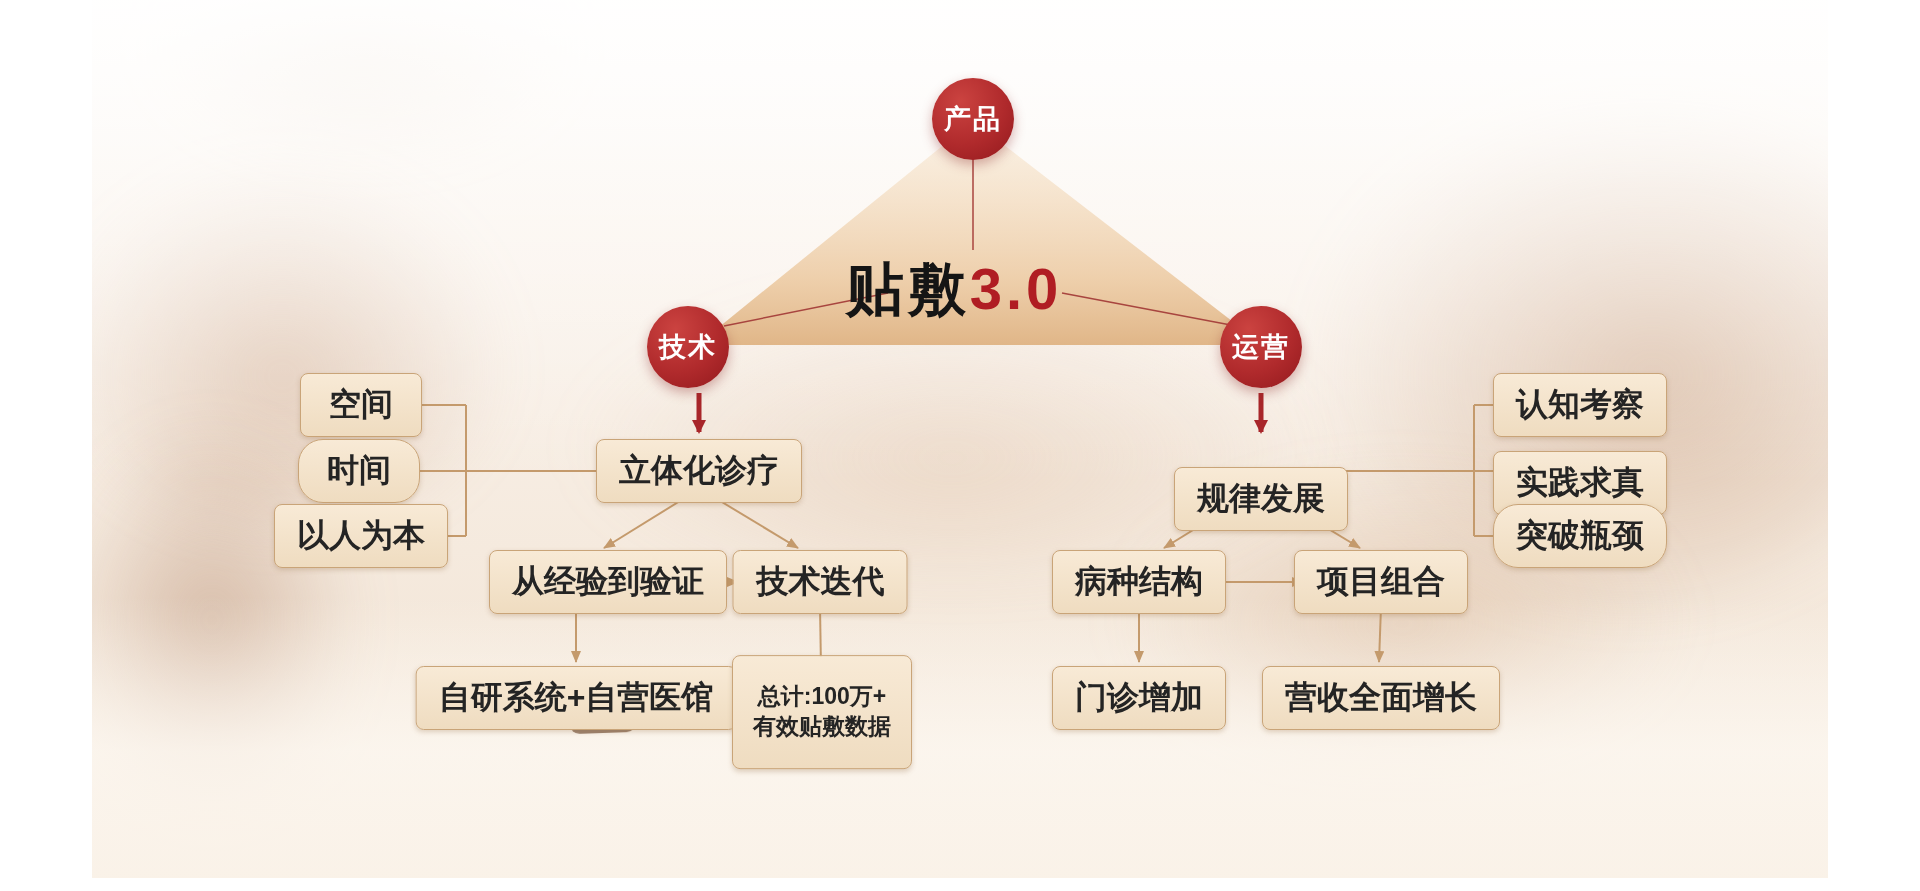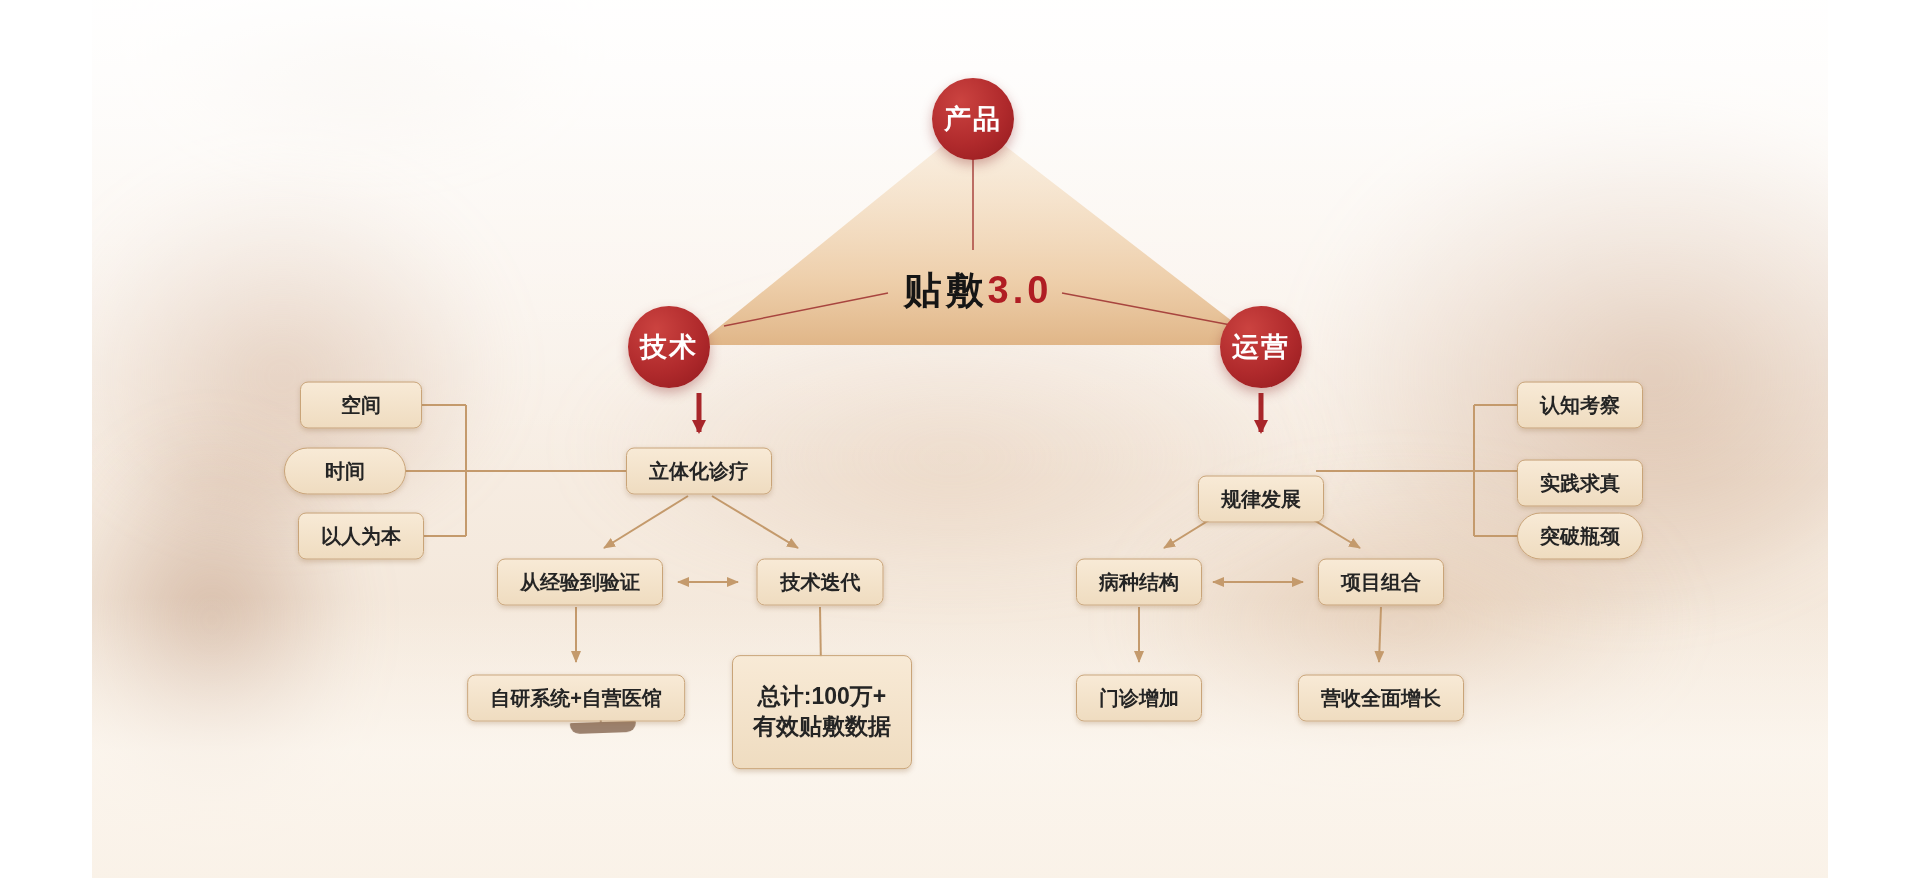--- a/index.html
+++ b/index.html
@@ -58,28 +58,28 @@
     color:#fff; font-size:27px; font-weight:700; letter-spacing:2px;
     display:flex; align-items:center; justify-content:center;
     box-shadow:0 5px 12px rgba(140,40,40,.35);
   }
   .box {
     position:absolute; transform:translate(-50%,-50%);
     display:flex; align-items:center; justify-content:center;
     min-width:122px; padding:9px 22px; white-space:nowrap;
     background:linear-gradient(180deg,#f8ead6 0%, #efdcc0 100%);
     border:1px solid #c9a478; border-radius:8px;
-    font-size:20px; font-weight:700; color:#242424;
+    font-size:32px; font-weight:700; color:#242424;
     box-shadow:0 2px 5px rgba(150,110,70,.28);
   }
   .box.two-line { flex-direction:column; line-height:1.3; padding:26px 20px; font-size:23px; }
 
   .diagram-title {
-    position:absolute; left:978px; top:290px; transform:translate(-50%,-50%);
-    font-size:38px; font-weight:700; letter-spacing:4px; color:#151515;
+    position:absolute; left:954px; top:290px; transform:translate(-50%,-50%);
+    font-size:58px; font-weight:700; letter-spacing:4px; color:#151515;
     white-space:nowrap;
   }
   .diagram-title .red { color:#b01d23; }
 </style>
 </head>
 <body>
 
 <div class="stage">
 
   <div class="painting">
@@ -143,42 +143,42 @@
     <line x1="1381" y1="607" x2="1379" y2="662" stroke="#c49a6c" stroke-width="2" marker-end="url(#mTan)"></line>
   </svg>
 
   <div class="diagram-title">
     <span>贴敷</span><span class="red">3.0</span>
   </div>
 
   <div class="circle" style="left:973px;  top:119px;">
       <span>产品</span>
     </div>
-  <div class="circle" style="left:669px;  top:347px;">
+  <div class="circle" style="left:688px;  top:347px;">
       <span>技术</span>
     </div>
   <div class="circle" style="left:1261px; top:347px;">
       <span>运营</span>
     </div>
 
   <div class="box" style="left:361px; top:405px;">
       <span>空间</span>
     </div>
-  <div class="box" style="left:345px; top:471px;border-radius:25px;">
+  <div class="box" style="left:359px; top:471px;border-radius:25px;">
       <span>时间</span>
     </div>
   <div class="box" style="left:361px; top:536px;">
       <span>以人为本</span>
     </div>
 
   <div class="box" style="left:699px; top:471px;">
       <span>立体化诊疗</span>
     </div>
 
-  <div class="box" style="left:580px; top:582px;">
+  <div class="box" style="left:608px; top:582px;">
       <span>从经验到验证</span>
     </div>
   <div class="box" style="left:820px; top:582px;padding-left:23px;">
       <span>技术迭代</span>
     </div>
 
   <div class="box" style="left:576px; top:698px;">
       <span>自研系统+自营医馆</span>
     </div>
   <div class="box two-line" style="left:822px; top:712px;">

